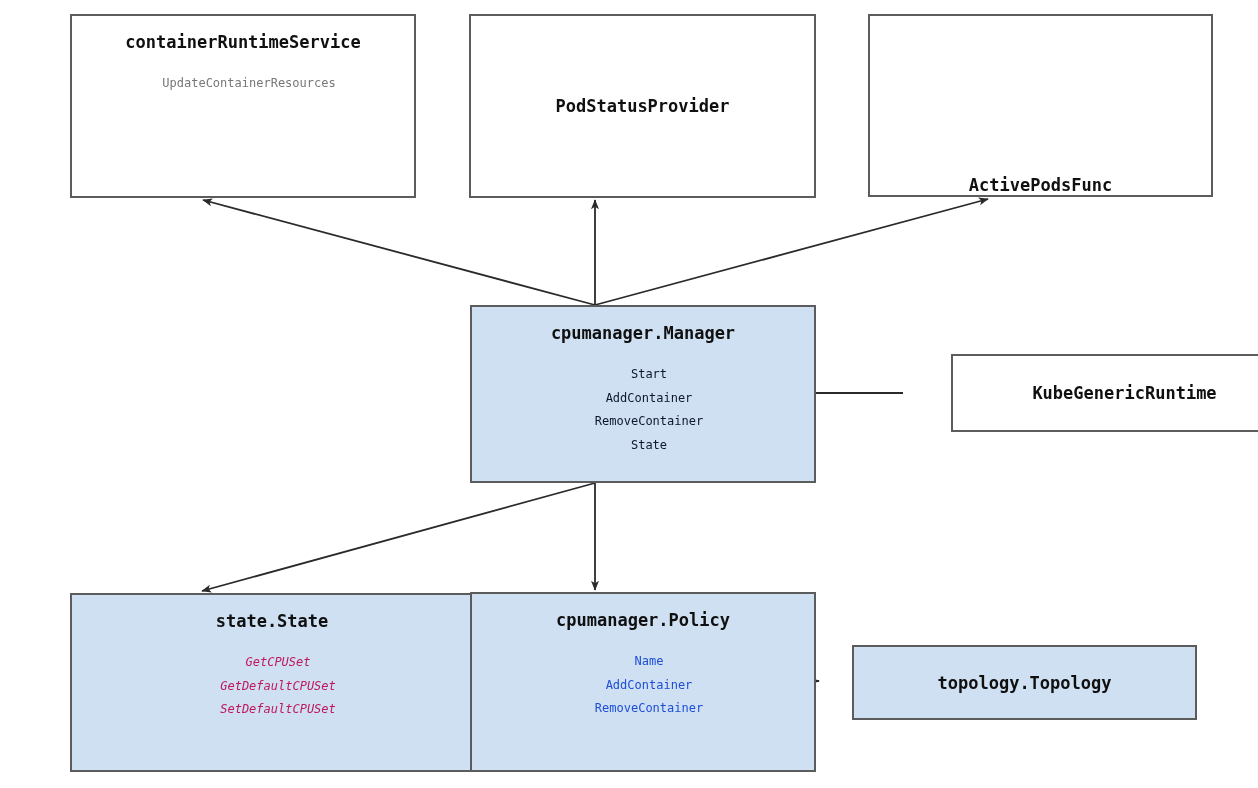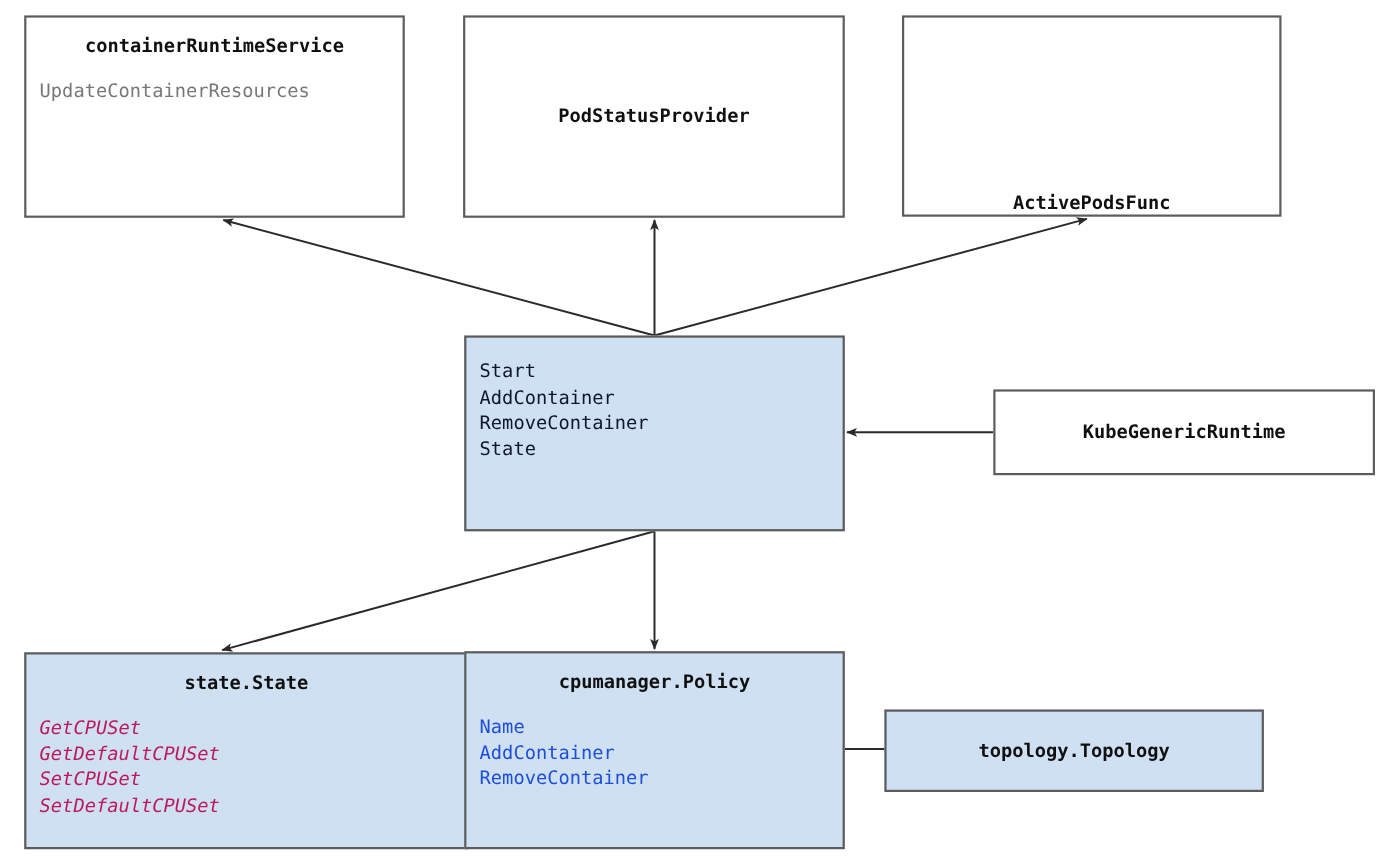--- a/index.html
+++ b/index.html
@@ -22,38 +22,40 @@
     width: 1258px;
     height: 788px;
     pointer-events: none;
   }
   .uml-box {
     position: absolute;
     box-sizing: border-box;
     border: 2px solid #f97316;
     background: #ffffff;
     z-index: 2;
+    margin-left: 48px;
   }
   .uml-box.filled {
     background: #cee0f2;
   }
   .box-title {
     text-align: center;
     font-weight: bold;
     font-size: 17px;
     letter-spacing: 0px;
     color: #101010;
     font-family: "DejaVu Sans Mono", "Liberation Mono", monospace;
   }
   .box-members {
-    font-size: 17px;
+    font-size: 12px;
     color: #777777;
     line-height: 23.5px;
     font-family: "DejaVu Sans Mono", "Liberation Mono", monospace;
     white-space: pre;
+    text-align: center;
   }
   .member-line {
     display: block;
   }
   
   .t-pad-std .box-title { margin-top: 16px; }
   .t-pad-std .box-members { margin-top: 20px; margin-left: 12px; }
   .t-center-only .box-title { margin-top: 0; }
   .t-center-only {
     display: flex;
@@ -90,28 +92,29 @@
         <div class="box-title" style="color: rgb(16, 16, 16);">containerRuntimeService</div>
         <div class="box-members" style="color: rgb(119, 119, 119);"><span class="member-line">UpdateContainerResources</span></div>
       </div>
       <div class="uml-box t-center-only" style="left: 421px; top: 14px; width: 347px; height: 184px; border-color: rgb(92, 92, 92);">
         <div class="box-title" style="color: rgb(16, 16, 16);">PodStatusProvider</div>
       </div>
       <div class="uml-box t-center-only" style="left: 820px; top: 14px; width: 345px; height: 183px; border-color: rgb(92, 92, 92); align-items: flex-end;">
         <div class="box-title" style="color: rgb(16, 16, 16);">ActivePodsFunc</div>
       </div>
       <div class="uml-box filled t-pad-std" style="left: 422px; top: 305px; width: 346px; height: 178px; border-color: rgb(92, 92, 92); background: rgb(206, 224, 242);">
+        <div class="box-title" style="color: rgb(16, 16, 16);">cpumanager.Manager</div>
         <div class="box-members" style="color: #0f172a;"><span class="member-line">Start</span><span class="member-line">AddContainer</span><span class="member-line">RemoveContainer</span><span class="member-line">State</span></div>
       </div>
       <div class="uml-box t-center-only" style="left: 903px; top: 354px; width: 347px; height: 78px; border-color: rgb(92, 92, 92);">
         <div class="box-title" style="color: rgb(16, 16, 16);">KubeGenericRuntime</div>
       </div>
       <div class="uml-box filled t-pad-std" style="left: 22px; top: 593px; width: 404px; height: 179px; border-color: rgb(92, 92, 92); background: rgb(206, 224, 242);">
         <div class="box-title" style="color: rgb(16, 16, 16);">state.State</div>
-        <div class="box-members" style="color: #be185d; font-style: italic;"><span class="member-line">GetCPUSet</span><span class="member-line">GetDefaultCPUSet</span><span class="member-line">SetCPUSet</span><span class="member-line">SetDefaultCPUSet</span></div>
+        <div class="box-members" style="color: #be185d; font-style: italic;"><span class="member-line">GetCPUSet</span><span class="member-line">GetDefaultCPUSet</span><span class="member-line">SetDefaultCPUSet</span></div>
       </div>
       <div class="uml-box filled t-pad-std" style="left: 422px; top: 592px; width: 346px; height: 180px; border-color: rgb(92, 92, 92); background: rgb(206, 224, 242);">
         <div class="box-title" style="color: rgb(16, 16, 16);">cpumanager.Policy</div>
         <div class="box-members" style="color: #1d4ed8;"><span class="member-line">Name</span><span class="member-line">AddContainer</span><span class="member-line">RemoveContainer</span></div>
       </div>
       <div class="uml-box filled t-center-only" style="left: 804px; top: 645px; width: 345px; height: 75px; border-color: rgb(92, 92, 92); background: rgb(206, 224, 242);">
         <div class="box-title" style="color: rgb(16, 16, 16);">topology.Topology</div>
       </div>
     </div>
 

